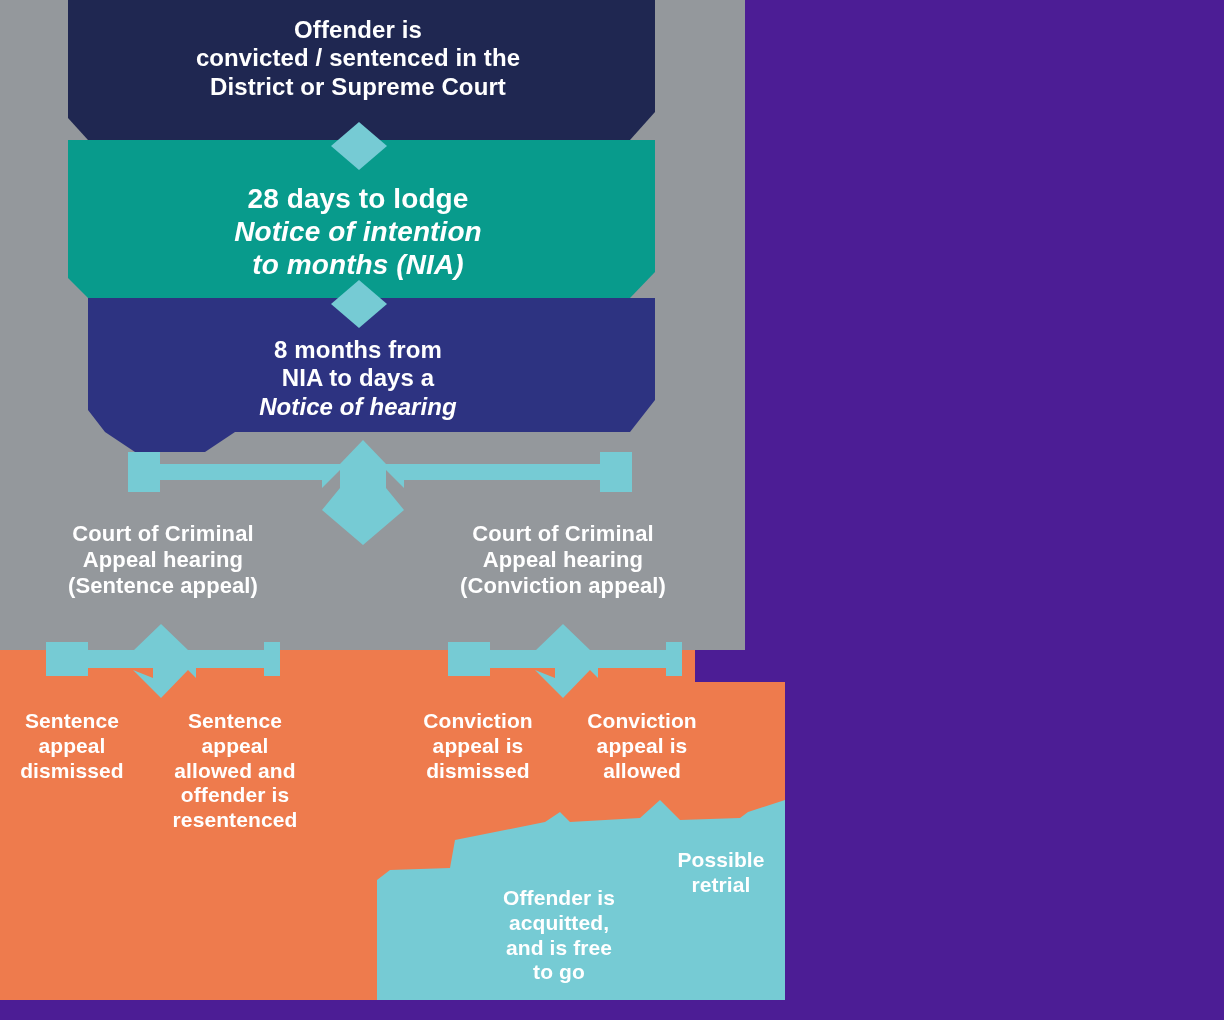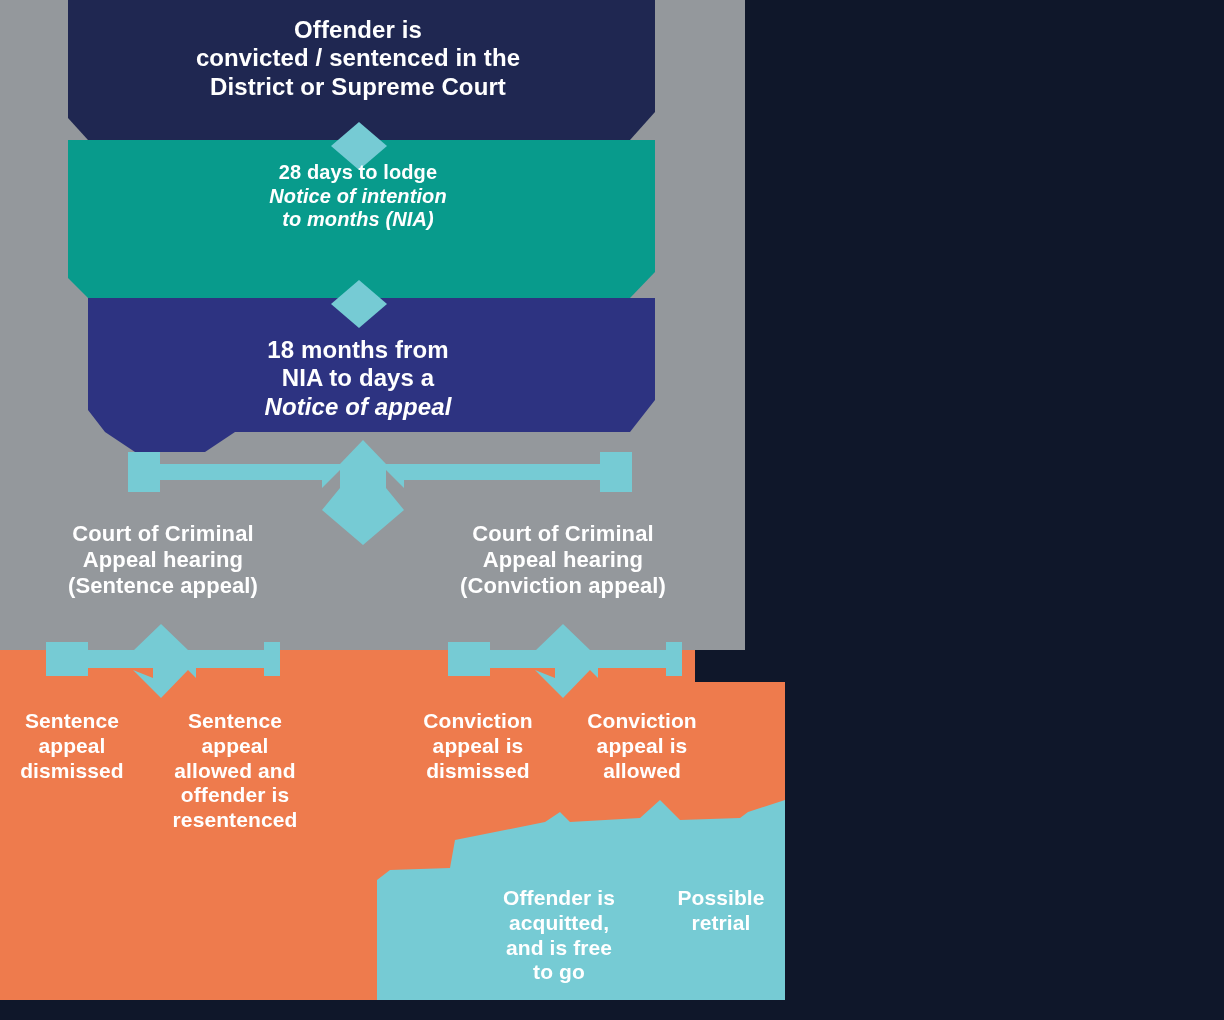--- a/index.html
+++ b/index.html
@@ -10,21 +10,21 @@
   body {
     width: 1224px;
     height: 1020px;
     font-family: "Liberation Sans", sans-serif;
     overflow: hidden;
   }
   #stage {
     position: relative;
     width: 1224px;
     height: 1020px;
-    background: #0f172a;
+    background: #4c1d95;
   }
   #flow-svg {
     position: absolute;
     left: 0;
     top: 0;
     width: 1224px;
     height: 1020px;
   }
   .label {
     position: absolute;
@@ -35,30 +35,30 @@
     letter-spacing: 0.1px;
     white-space: pre-line;
     pointer-events: none;
   }
   .label .ital {
     font-style: italic;
     text-align: center;
   }
   
   #lbl-convicted { left: 110px;  top: 16px;  width: 496px; font-size: 24px; }
-  #lbl-nia       { left: 110px;  top: 161px; width: 496px; font-size: 20px; }
+  #lbl-nia       { left: 110px;  top: 182px; width: 496px; font-size: 28px; }
   #lbl-appeal    { left: 110px;  top: 336px; width: 496px; font-size: 24px; }
   #lbl-cca-sent  { left: 32px;   top: 521px; width: 262px; font-size: 22px; }
   #lbl-cca-conv  { left: 432px;  top: 521px; width: 262px; font-size: 22px; }
   #lbl-sent-dis  { left: 6px;    top: 709px; width: 132px; font-size: 21px; }
   #lbl-sent-all  { left: 156px;  top: 709px; width: 158px; font-size: 21px; }
   #lbl-conv-dis  { left: 408px;  top: 709px; width: 140px; font-size: 21px; }
   #lbl-conv-all  { left: 568px;  top: 709px; width: 148px; font-size: 21px; }
   #lbl-acquit    { left: 486px;  top: 886px; width: 146px; font-size: 21px; }
-  #lbl-retrial   { left: 650px;  top: 886px; width: 142px; font-size: 21px; }
+  #lbl-retrial   { left: 650px;  top: 848px; width: 142px; font-size: 21px; }
 </style>
 </head>
 <body>
 
 <div id="stage">
 
   <svg id="flow-svg" viewBox="0 0 1224 1020" xmlns="http://www.w3.org/2000/svg">
 
     <polygon points="42,0 745,0 745,650 695,650 660,682 14,682 14,660 0,660 0,0" fill="#94989c"></polygon>
 
@@ -82,21 +82,21 @@
 
     <polygon points="563,624 590,650 666,650 666,642 682,642 682,676 666,676 666,668 598,668 598,678 618,698 590,670 563,698 535,670 555,678 555,668 490,668 490,676 448,676 448,642 490,642 490,650 536,650" fill="#76cbd4"></polygon>
   </svg>
 
   <div class="label" id="lbl-convicted">Offender is
 convicted / sentenced in the
 District or Supreme Court</div>
 
   <div class="label" id="lbl-nia"><span>28 days to lodge</span><br><span class="ital">Notice of intention</span><br><span class="ital">to months (NIA)</span></div>
 
-  <div class="label" id="lbl-appeal"><span>18 months from</span><br><span>NIA to days a</span><br><span class="ital">Notice of appeal</span></div>
+  <div class="label" id="lbl-appeal"><span>8 months from</span><br><span>NIA to days a</span><br><span class="ital">Notice of hearing</span></div>
 
   <div class="label" id="lbl-cca-sent">Court of Criminal
 Appeal hearing
 (Sentence appeal)</div>
 
   <div class="label" id="lbl-cca-conv">Court of Criminal
 Appeal hearing
 (Conviction appeal)</div>
 
   <div class="label" id="lbl-sent-dis">Sentence

